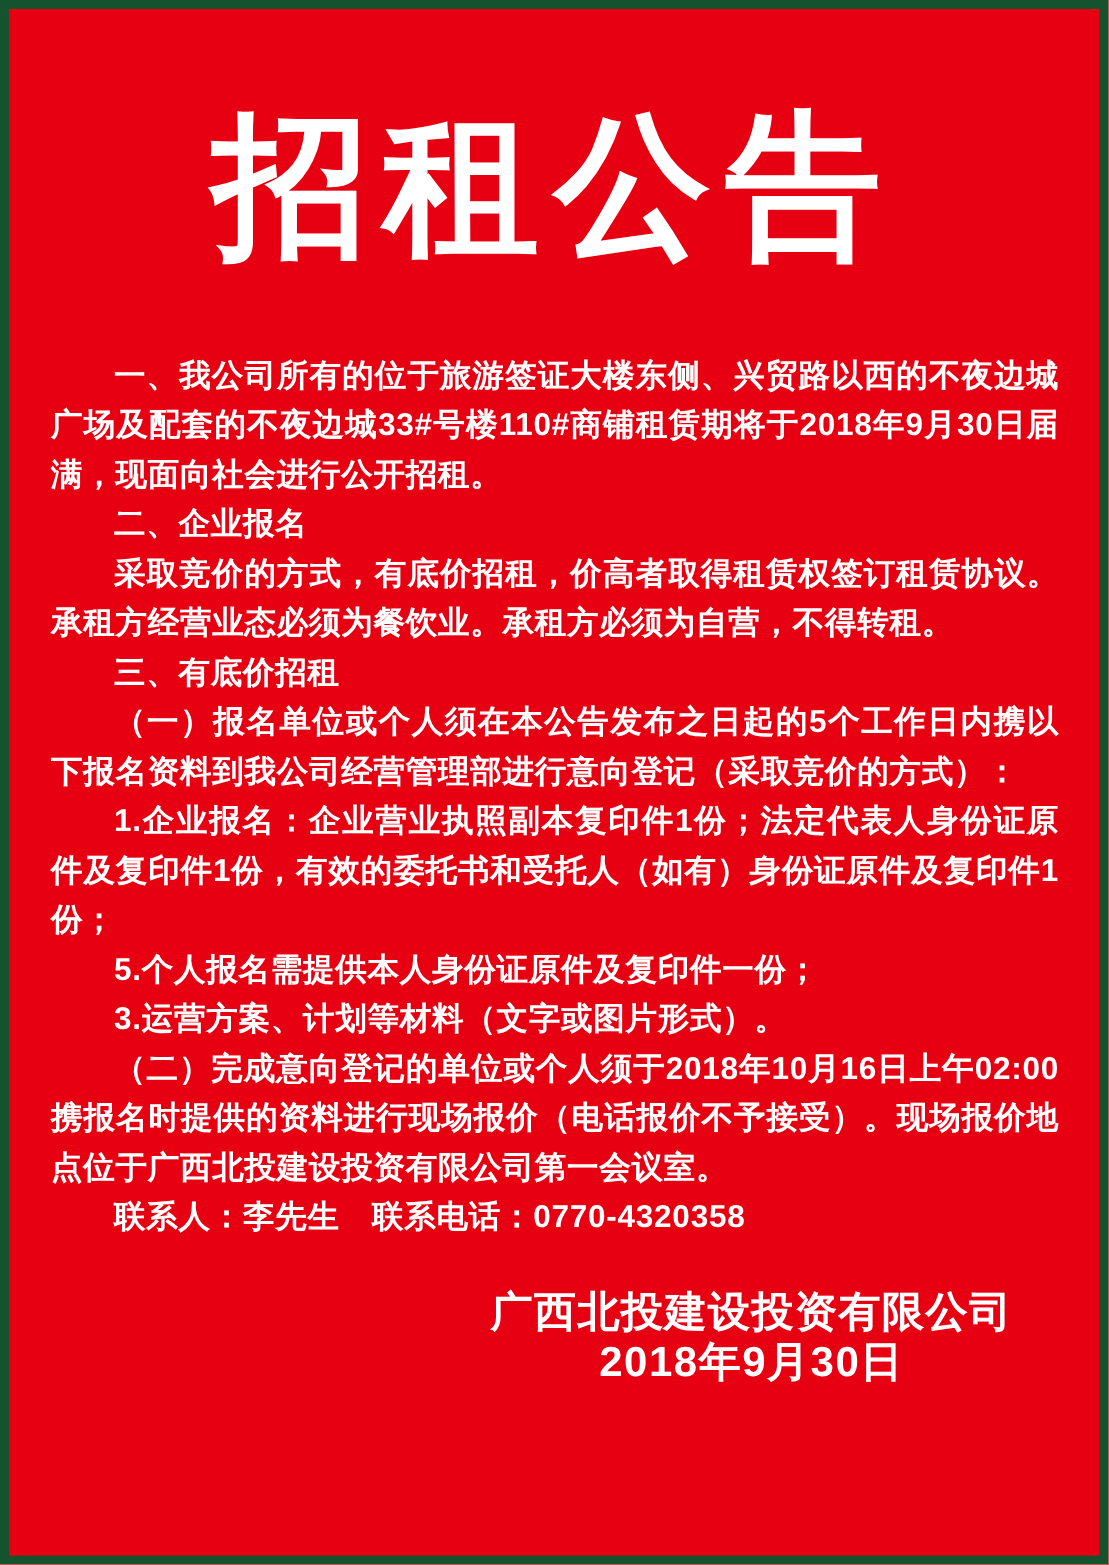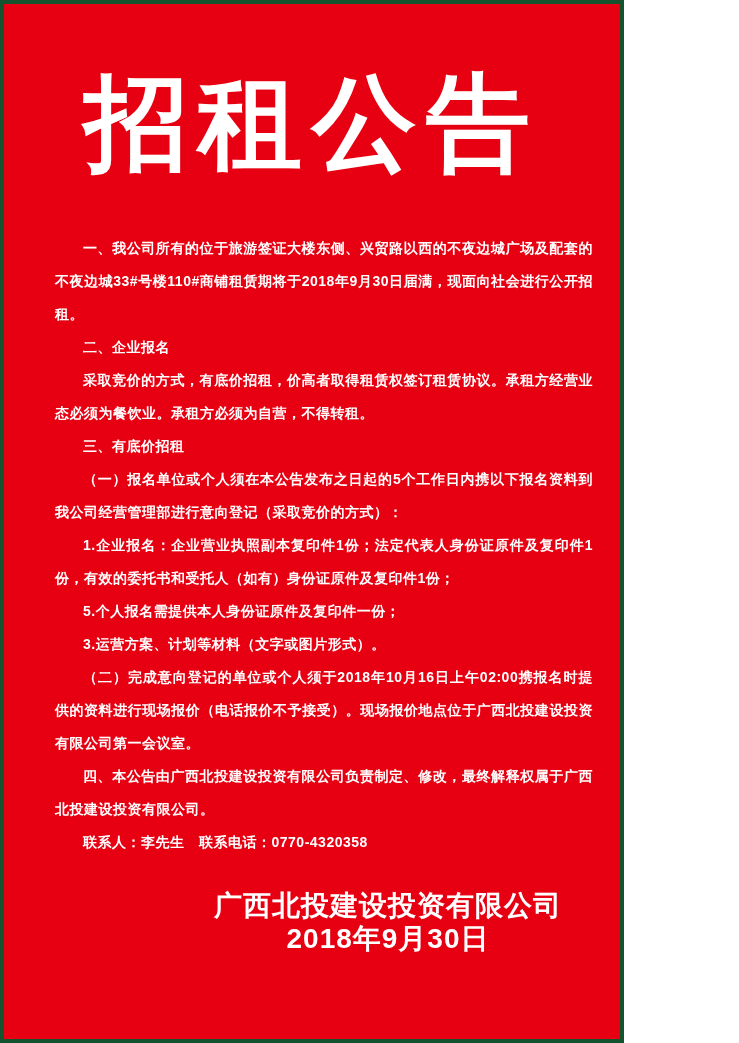--- a/index.html
+++ b/index.html
@@ -7,41 +7,41 @@
     padding: 0;
   }
   body {
     width: 739px;
     height: 1043px;
     background: #ffffff;
     font-family: "Liberation Sans", sans-serif;
   }
   .poster {
     position: relative;
-    width: 624px;
+    width: 739px;
     height: 1043px;
     box-sizing: border-box;
     background: #e60012;
-    border: 4px solid #14532d;
+    border: 6px solid #14532d;
     overflow: hidden;
     color: #ffffff;
   }
   .title {
     margin-top: 62px;
     text-align: center;
     font-family: "Liberation Serif", serif;
     font-weight: 700;
     font-size: 104px;
     line-height: 1.12;
     letter-spacing: 10px;
     white-space: nowrap;
   }
   .content {
-    margin: 50px 27px 0 51px;
-    font-size: 14px;
+    margin: 50px 27px 0 28px;
+    font-size: 21px;
     font-weight: 700;
     line-height: 33px;
     letter-spacing: 0.5px;
     text-align: justify;
     text-justify: inter-ideograph;
   }
   .content p {
     margin: 0;
     text-indent: 2em;
   }
@@ -69,21 +69,20 @@
   <div class="content">
     <p>一、我公司所有的位于旅游签证大楼东侧、兴贸路以西的不夜边城广场及配套的不夜边城33#号楼110#商铺租赁期将于2018年9月30日届满，现面向社会进行公开招租。</p>
     <p>二、企业报名</p>
     <p>采取竞价的方式，有底价招租，价高者取得租赁权签订租赁协议。承租方经营业态必须为餐饮业。承租方必须为自营，不得转租。</p>
     <p>三、有底价招租</p>
     <p>（一）报名单位或个人须在本公告发布之日起的5个工作日内携以下报名资料到我公司经营管理部进行意向登记（采取竞价的方式）：</p>
     <p>1.企业报名：企业营业执照副本复印件1份；法定代表人身份证原件及复印件1份，有效的委托书和受托人（如有）身份证原件及复印件1份；</p>
     <p>5.个人报名需提供本人身份证原件及复印件一份；</p>
     <p>3.运营方案、计划等材料（文字或图片形式）。</p>
     <p>（二）完成意向登记的单位或个人须于2018年10月16日上午02:00携报名时提供的资料进行现场报价（电话报价不予接受）。现场报价地点位于广西北投建设投资有限公司第一会议室。</p>
-    <p>四、本公告由广西北投建设投资有限公司负责制定、修改，最终解释权属于广西北投建设投资有限公司。</p>
     <p>联系人：李先生　联系电话：0770-4320358</p>
   </div>
 
   <div class="signature">
     <div class="sig-inner">
       <div>广西北投建设投资有限公司</div>
       <div>2018年9月30日</div>
     </div>
   </div>
 

